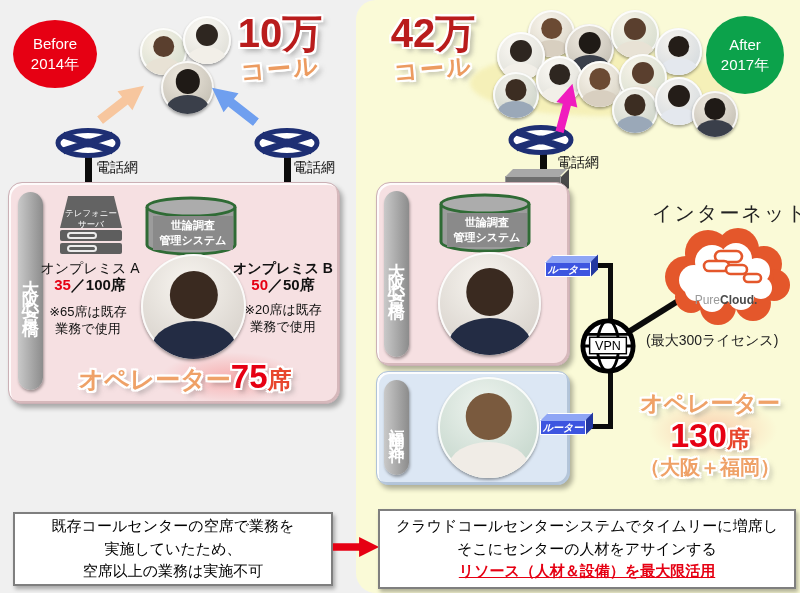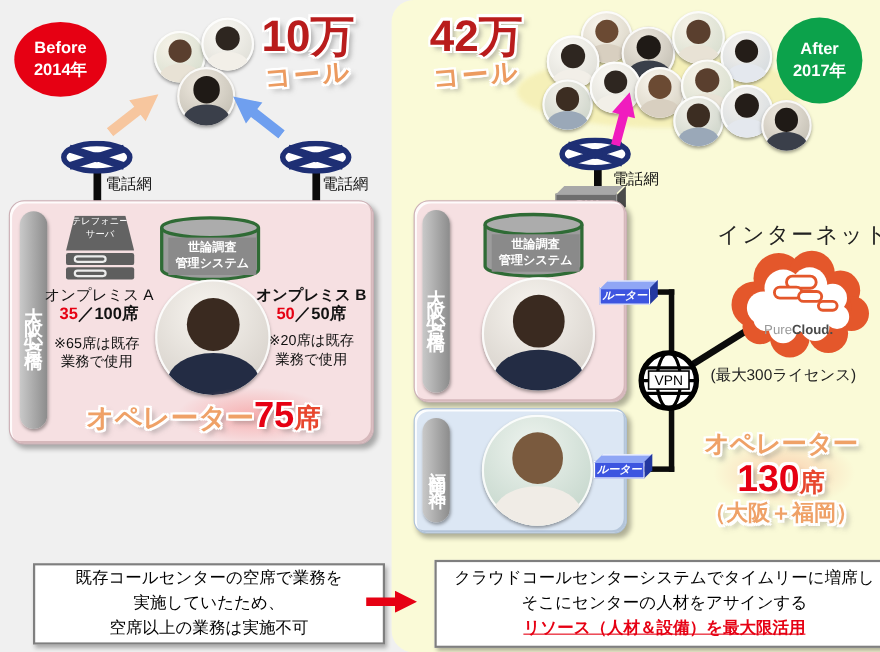--- a/index.html
+++ b/index.html
@@ -4,21 +4,21 @@
 <style>
   html,body{margin:0;padding:0;background:#fff;}
   .canvas{position:relative;width:800px;height:593px;background:#F0F0F0;overflow:hidden;
           font-family:"Liberation Sans","DejaVu Sans",sans-serif;color:#111;}
   .abs{position:absolute;}
 
   
   .right-bg{left:356px;top:0;width:444px;height:593px;background:#FAFAD7;border-radius:20px 0 0 20px;}
 
   
-  .badge{border-radius:50%;color:#fff;font-weight:bold;display:flex;flex-direction:column;
+  .badge{border-radius:50%;color:#fff;font-weight:normal;display:flex;flex-direction:column;
          align-items:center;justify-content:center;text-align:center;line-height:1.35;}
   .badge-red{left:13px;top:20px;width:84px;height:68px;background:#E60013;font-size:15px;}
   .badge-green{left:706px;top:16px;width:78px;height:78px;background:#0CA24B;font-size:15px;}
 
   
   .calls{text-align:center;}
   .calls-num{font-size:40px;font-weight:bold;color:#b91c1c;line-height:1;}
   .calls-unit{font-size:24px;font-weight:bold;color:#EC9B60;line-height:1;margin-top:4px;
               letter-spacing:2px;transform:rotate(-5deg);}
   .o-white{text-shadow:-2px 0 0 #fff,2px 0 0 #fff,0 -2px 0 #fff,0 2px 0 #fff,
@@ -55,21 +55,21 @@
      box-shadow:inset 2px 2px 0 rgba(255,255,255,0.9),inset -2px -2px 0 rgba(130,155,185,0.45),3px 4px 5px rgba(0,0,0,0.3);}
   .pill{background:linear-gradient(90deg,#C9C9C9,#8C8C8C);border-radius:13px;
      box-shadow:1px 2px 3px rgba(0,0,0,0.35);display:flex;align-items:center;justify-content:center;}
   .pill span{writing-mode:vertical-rl;text-orientation:upright;color:#fff;font-weight:bold;
      letter-spacing:10px;font-size:17px;line-height:1;}
   .pill-fk span{letter-spacing:6px;font-size:16px;}
 
   
   .server{width:62px;}
   .server .head{width:62px;height:32px;background:#636363;clip-path:polygon(13% 0,87% 0,100% 100%,0 100%);
-     color:#fff;font-size:8.5px;text-align:center;padding-top:0;line-height:1.35;box-sizing:border-box;}
+     color:#fff;font-size:8.5px;text-align:center;padding-top:12px;line-height:1.35;box-sizing:border-box;}
   .server .bar{margin-top:2px;height:11px;background:#5E5E5E;border-radius:2px;position:relative;}
   .server .bar::after{content:"";position:absolute;left:7px;top:2px;width:26px;height:3px;
      border:2px solid #ECECEC;border-radius:4px;}
 
   
   .cyl svg{display:block;}
   .cyl-label{background:#8A8A8A;color:#fff;font-size:11px;font-weight:bold;text-align:center;
      line-height:1.35;padding:2px 2px;}
 
   
@@ -106,21 +106,21 @@
 
   .internet{font-size:20px;letter-spacing:2px;color:#222;white-space:nowrap;}
   .license{white-space:nowrap;}
   .lic-num{color:#E60013;font-weight:bold;font-size:23px;}
   .lic-unit{font-size:20px;color:#222;}
   .lic2{font-size:14px;color:#222;margin-top:3px;}
 
   
   .note-box{background:#fff;border:2px solid #7F7F7F;box-shadow:2px 3px 4px rgba(0,0,0,0.3);
      text-align:center;font-size:15px;line-height:1.5;display:flex;flex-direction:column;
-     justify-content:center;color:#000;margin-left:17px;}
+     justify-content:center;color:#000;}
   .sol-red{color:#E60013;font-weight:bold;text-decoration:underline;}
 
   .onprem-title{font-size:14px;text-align:center;white-space:nowrap;}
   .onprem-seats{font-size:15px;font-weight:bold;text-align:center;white-space:nowrap;}
   .seat-used{color:#E60013;}
   .onprem-note{font-size:13px;text-align:center;line-height:1.3;white-space:nowrap;}
 </style>
 </head>
 <body>
 

